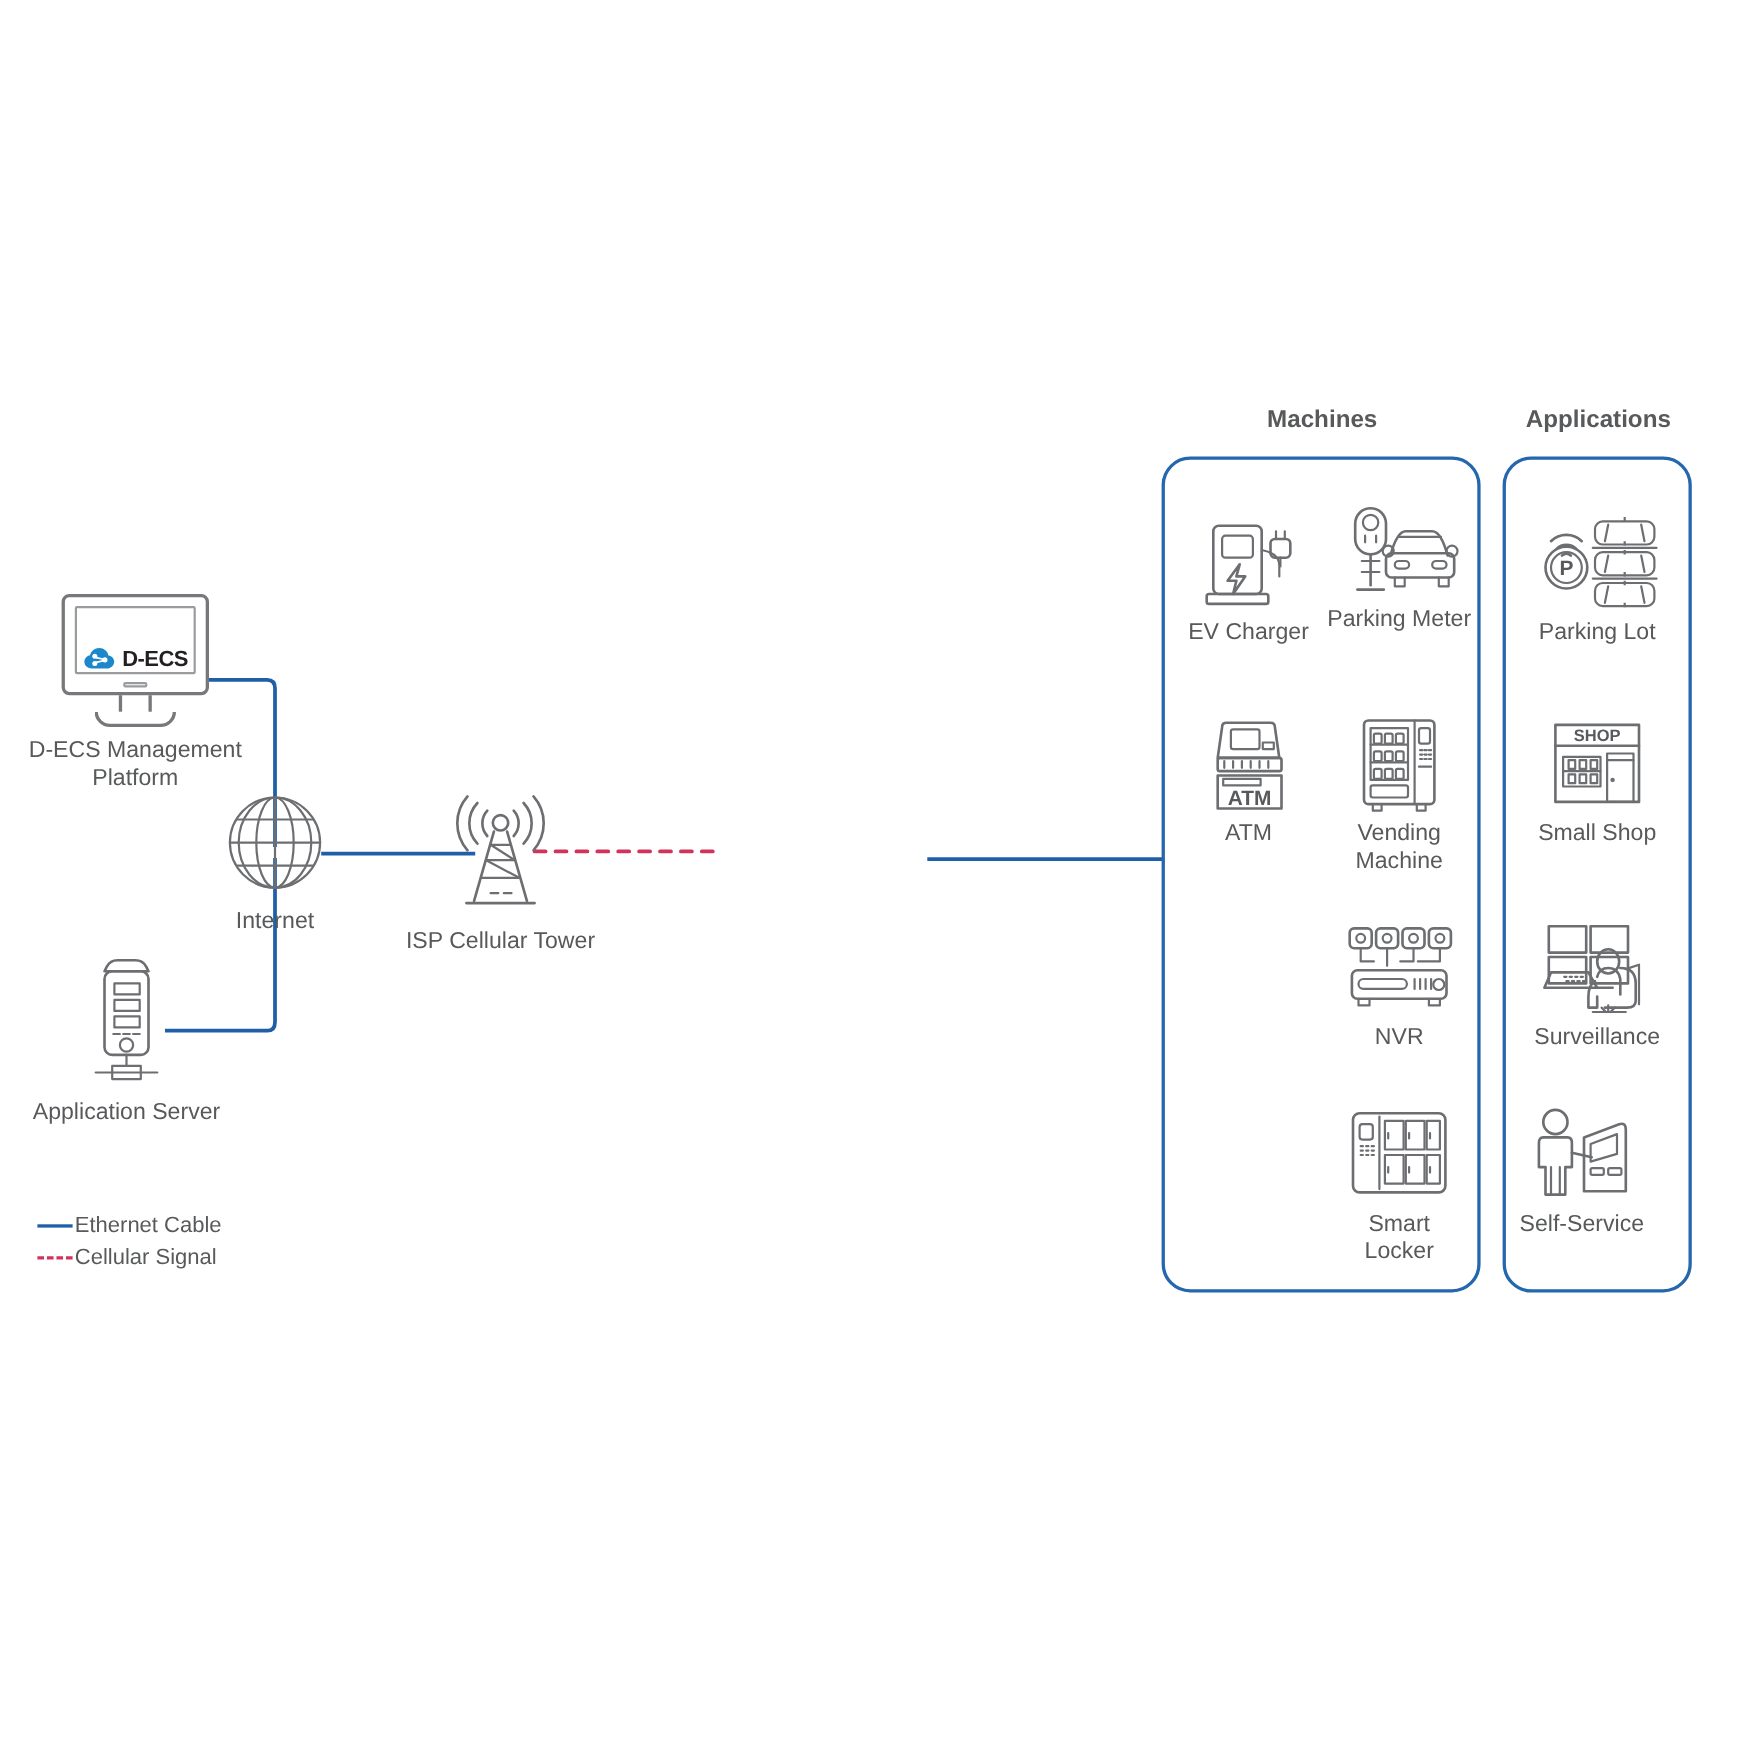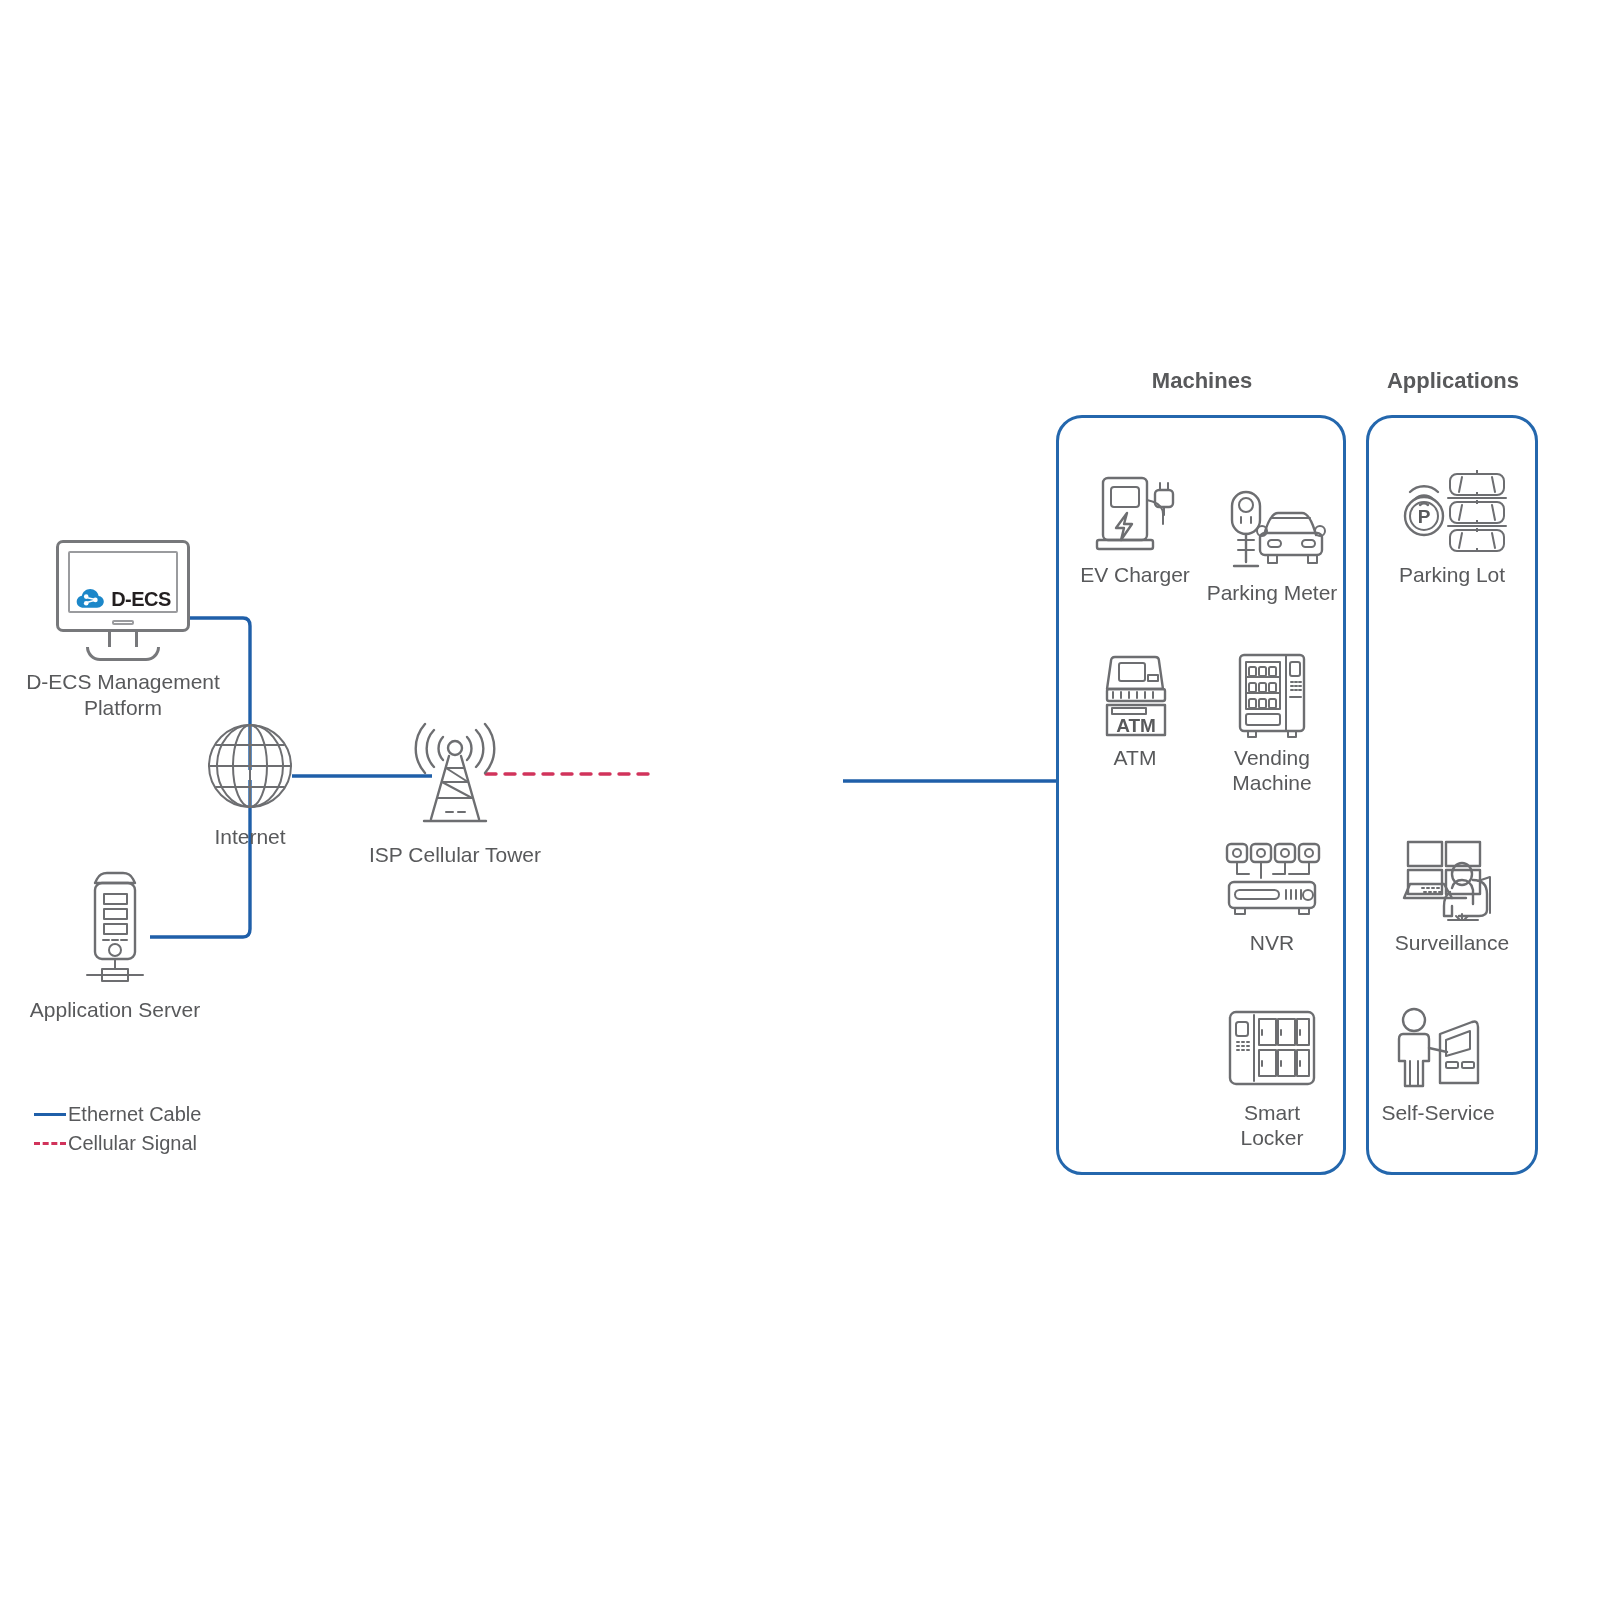--- a/index.html
+++ b/index.html
@@ -171,21 +171,21 @@
           <rect x="8" y="70" width="56" height="9" rx="2" class="ln"></rect>
           <path d="M58 30 q16 3 16 14 v10" class="ln-t"></path>
           <rect x="66" y="20" width="18" height="17" rx="4" class="ln"></rect>
           <path d="M71 13 v7 M79 13 v7" class="ln-t"></path>
           <path d="M75 37 v8" class="ln-t"></path>
         </svg>
       </div>
       <div class="lbl">EV Charger</div>
     </div>
 
-    <div class="cell" style="left:140px;top:60px;width:146px;">
+    <div class="cell" style="left:140px;top:30px;width:146px;">
       <div class="ico">
         <svg width="112" height="86" viewBox="0 0 112 86">
           <path d="M16 18 a14 14 0 1 1 28 0 v14 a14 14 0 0 1 -28 0 z" class="ln"></path>
           <circle cx="30" cy="17" r="7" class="ln-t"></circle>
           <path d="M25 29 v6 M35 29 l0 6" class="ln-t"></path>
           <path d="M30 46 v28" class="ln"></path>
           <path d="M22 52 h16 M22 62 h16" class="ln-t"></path>
           <path d="M18 78 h24" class="ln"></path>
           <path d="M48 47 q6 -22 14 -22 h24 q8 0 14 22" class="ln"></path>
           <rect x="44" y="45" width="62" height="22" rx="5" class="ln"></rect>
@@ -305,20 +305,37 @@
           <path d="M68 37 l-3 15 M98 37 l3 15" class="ln-t"></path>
           <rect x="56" y="62" width="54" height="21" rx="7" class="ln-t"></rect>
           <path d="M68 65 l-3 15 M98 65 l3 15" class="ln-t"></path>
           <path d="M54 30 h58 M54 58 h58" class="ln-t"></path>
           <path d="M83 2 v8 M83 24 v14 M83 52 v14 M83 80 v6" stroke="#6d6e71" stroke-width="2" fill="none" stroke-dasharray="4 4"></path>
         </svg>
       </div>
       <div class="lbl">Parking Lot</div>
     </div>
 
+    <div class="cell" style="left:0px;top:225px;width:166px;">
+      <div class="ico">
+        <svg width="96" height="88" viewBox="0 0 96 88">
+          <rect x="10" y="8" width="76" height="70" class="ln"></rect>
+          <line x1="10" y1="27" x2="86" y2="27" class="ln"></line>
+          <text x="48" y="23" font-family="Liberation Sans, sans-serif" font-size="15" font-weight="bold" fill="#58595b" text-anchor="middle">SHOP</text>
+          <rect x="17" y="37" width="34" height="27" class="ln-t"></rect>
+          <line x1="17" y1="50" x2="51" y2="50" class="ln-t"></line>
+          <path d="M22 40 h6 v8 h-6 z M32 40 h6 v8 h-6 z M42 40 h6 v8 h-6 z" class="ln-t"></path>
+          <path d="M22 53 h6 v8 h-6 z M32 53 h6 v8 h-6 z M42 53 h6 v8 h-6 z" class="ln-t"></path>
+          <rect x="57" y="34" width="24" height="44" class="ln-t"></rect>
+          <line x1="57" y1="40" x2="81" y2="40" class="ln-t"></line>
+          <circle cx="62" cy="58" r="2" class="fl"></circle>
+        </svg>
+      </div>
+      <div class="lbl">Small Shop</div>
+    </div>
 
     <div class="cell" style="left:0px;top:410px;width:166px;">
       <div class="ico">
         <svg width="104" height="88" viewBox="0 0 104 88">
           <rect x="8" y="6" width="34" height="24" class="ln"></rect>
           <rect x="46" y="6" width="34" height="24" class="ln"></rect>
           <rect x="8" y="34" width="34" height="24" class="ln"></rect>
           <rect x="46" y="34" width="34" height="24" class="ln"></rect>
           <path d="M4 62 h48 l-8 -14 h-34 z" class="ln"></path>
           <path d="M22 52 h2 M27 52 h2 M32 52 h2 M37 52 h2 M24 56 h2 M29 56 h2 M34 56 h2 M39 56 h2" class="ln-t"></path>

